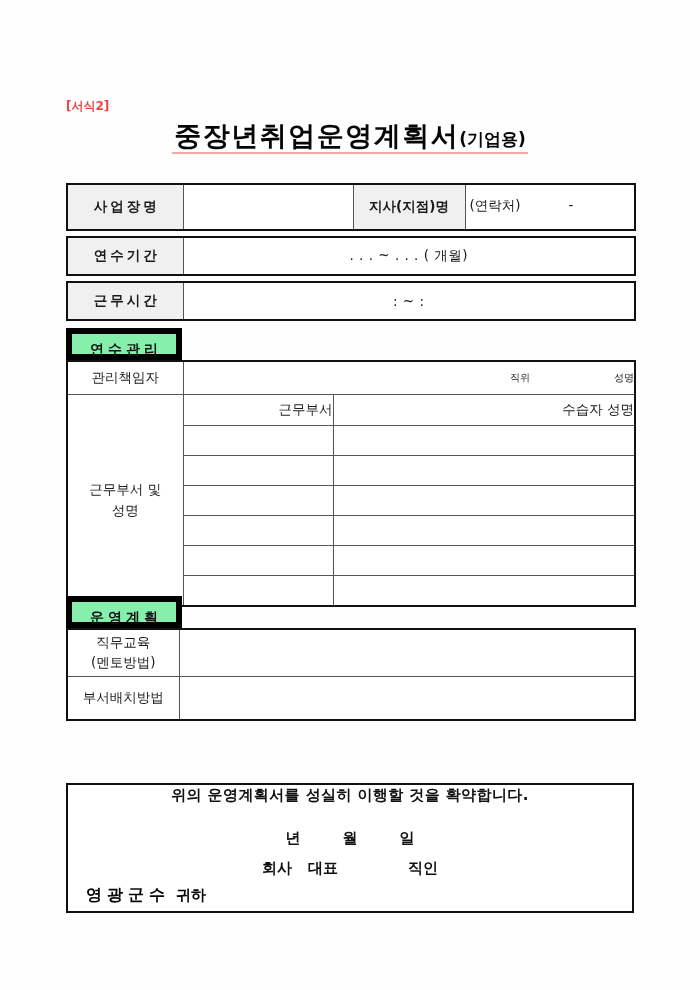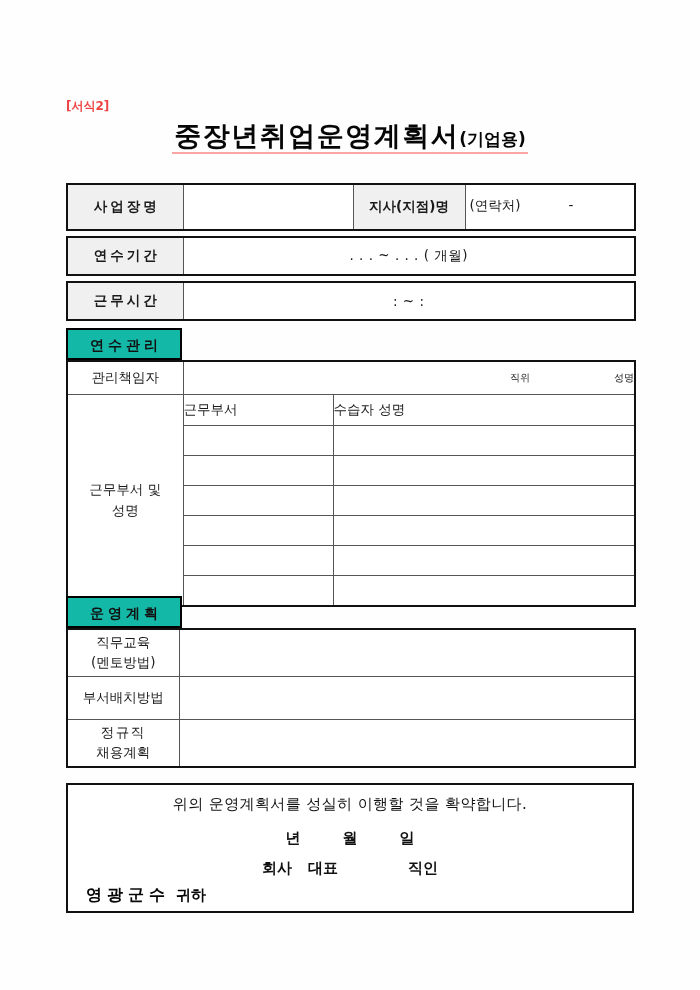--- a/index.html
+++ b/index.html
@@ -120,22 +120,22 @@
 
   .period-text {
     letter-spacing: 0.5px;
     font-size: 14px;
   }
 
   
   .sec-head {
     position: absolute;
     box-sizing: border-box;
-    border: 2px solid #000000;
-    background: #14b8a6;
+    border: 6px solid #000000;
+    background: #86efac;
     text-align: center;
     font-weight: 700;
     font-size: 14px;
     letter-spacing: 4px;
     text-indent: 4px;
     line-height: 30px;
     height: 32px;
     color: #111;
   }
   #sec-training { left: 66px; top: 328px; width: 116px; }
@@ -144,21 +144,21 @@
   
   #tbl-manage { left: 66px; top: 360px; width: 568px; }
   #tbl-manage .mgr-head {
     text-align: right;
     font-size: 10px;
   }
   .pos-name-row span { display: inline-block; }
   .pos-gap { width: 84px; }
 
   .sub-hdr {
-    text-align: left;
+    text-align: right;
     font-size: 14px;
   }
   .rowspan-lbl {
     text-align: center;
     font-size: 14px;
     line-height: 1.55;
     vertical-align: middle;
   }
   .sp-wide { letter-spacing: 1.5px; }
 
@@ -174,25 +174,25 @@
     box-sizing: border-box;
     left: 66px;
     top: 783px;
     width: 568px;
     height: 130px;
     border: 2px solid #111;
     background: #fff;
   }
   .pledge-l1 {
     position: absolute;
-    left: 0; top: 10px;
+    left: 0; top: 1px;
     width: 100%;
     text-align: center;
     font-size: 15px;
-    font-weight: 400;
+    font-weight: 700;
     letter-spacing: 0.4px;
     color: #111;
   }
   .pledge-l2 {
     position: absolute;
     left: 0; top: 44px;
     width: 100%;
     text-align: center;
     font-size: 15px;
     font-weight: 700;
@@ -342,27 +342,20 @@
     <tbody>
         <tr>
       <td class="lbl-plain" style="height:46px">
         <span>직무교육</span><br>
         <span>(멘토방법)</span>
       </td>
       <td class="val"></td>
     </tr>
     <tr>
       <td class="lbl-plain" style="height:42px">부서배치방법</td>
-      <td class="val"></td>
-    </tr>
-    <tr>
-      <td class="lbl-plain" style="height:46px">
-        <span class="sp-wide">정규직</span><br>
-        <span>채용계획</span>
-      </td>
       <td class="val"></td>
     </tr>
   </tbody>
     </table>
 
   <div id="pledge">
     <div class="pledge-l1">위의 운영계획서를 성실히 이행할 것을 확약합니다.</div>
     <div class="pledge-l2">
       <span>년</span><span class="gap-md"></span><span>월</span><span class="gap-md"></span><span>일</span>
     </div>

